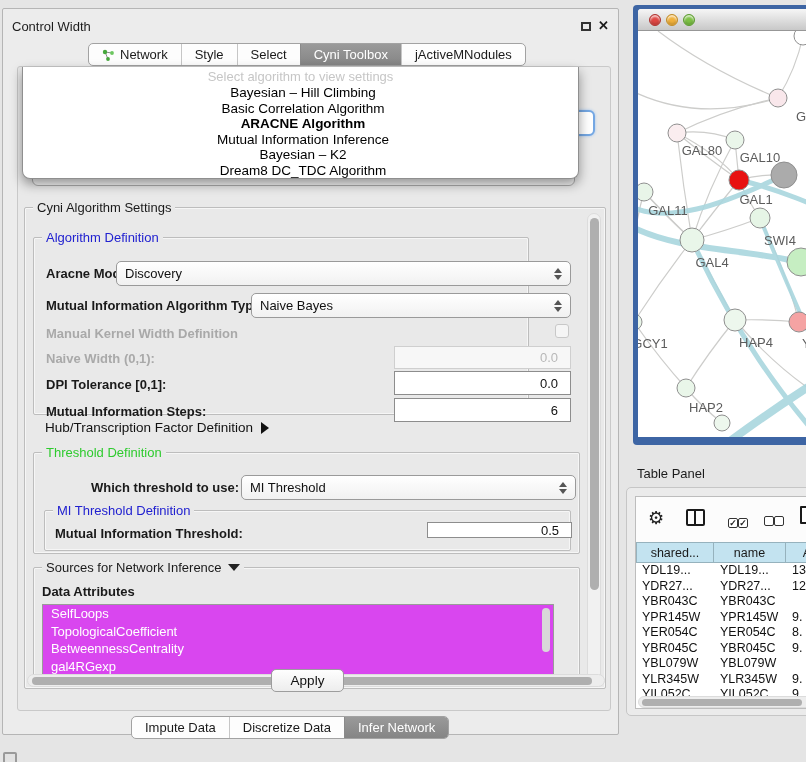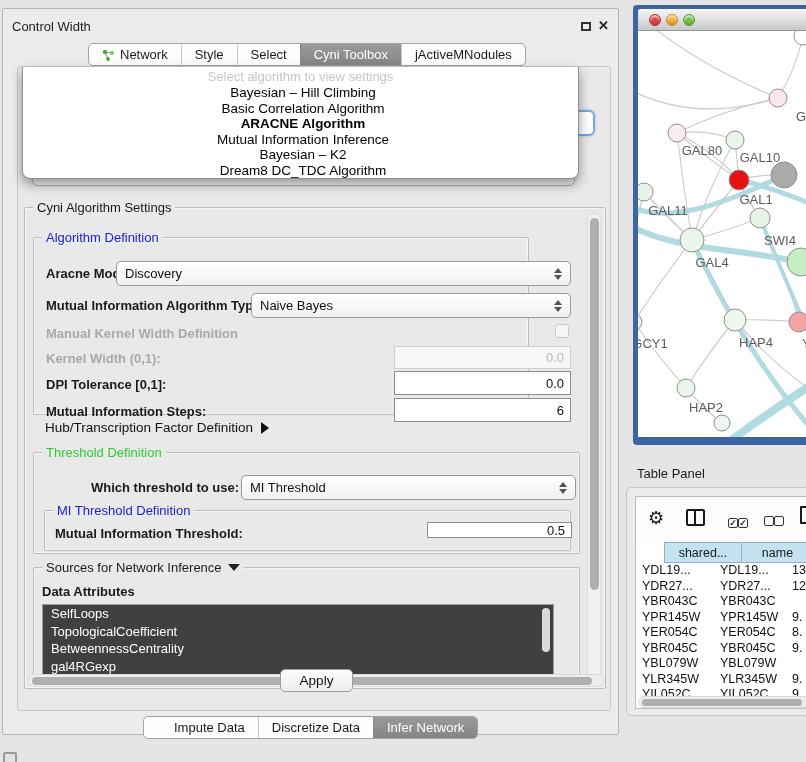--- a/index.html
+++ b/index.html
@@ -51,42 +51,42 @@
   .row-label { font-size:13px; font-weight:bold; color:#1A1A1A; white-space:nowrap; }
   .row-label.dis { color:#A9A9A9; }
 
   .combo { background:linear-gradient(#FFFFFF,#F1F1F1); border:1px solid #9A9A9A; border-radius:5px;
            font-size:13px; color:#111; display:flex; align-items:center; padding:0 8px; }
   .combo .arrows { margin-left:auto; display:flex; flex-direction:column; gap:2px; }
   .tri-up { width:0; height:0; border-left:4px solid transparent; border-right:4px solid transparent; border-bottom:5px solid #555; }
   .tri-dn { width:0; height:0; border-left:4px solid transparent; border-right:4px solid transparent; border-top:5px solid #555; }
 
   .field { background:#FFF; border:1px solid #8D8D8D; font-size:13px; color:#111;
-           text-align:left; padding:0 6px; display:flex; align-items:center; justify-content:flex-end; }
+           text-align:left; padding:0 12px; display:flex; align-items:center; justify-content:flex-end; }
   .field.dis { background:#F7F7F7; border-color:#CFCFCF; color:#B8B8B8; }
 
   .checkbox { width:14px; height:14px; border:1px solid #C8C8C8; border-radius:3px; background:#F5F5F5; }
 
   
   .vtrack { background:#F1F1F1; border:1px solid #DCDCDC; border-radius:7px; }
   .thumb { background:#AFAFAF; border-radius:6px; }
   .htrack { background:#EDEDED; border:1px solid #DCDCDC; border-radius:7px; }
 
   
-  .attr-list { background:#404040; border:1px solid #9A9A9A; overflow:hidden; }
+  .attr-list { background:#d946ef; border:1px solid #9A9A9A; overflow:hidden; }
   .attr-item { color:#FFF; font-size:13px; line-height:17.5px; padding-left:8px; white-space:nowrap; }
 
   .hub-tri { display:inline-block; width:0; height:0; border-top:6px solid transparent;
              border-bottom:6px solid transparent; border-left:8px solid #111; margin-left:8px; vertical-align:-2px; }
   .src-tri { display:inline-block; width:0; height:0; border-left:6px solid transparent;
              border-right:6px solid transparent; border-top:7px solid #222; margin-left:6px; vertical-align:1px; }
 
   .apply-btn { left:253px; top:602px; width:73px; height:23px; background:linear-gradient(#FEFEFE,#EDEDED);
                border:1px solid #9D9D9D; border-radius:5px; font-size:13.5px; color:#111;
-               display:flex; align-items:center; justify-content:center;margin-left:9px; }
+               display:flex; align-items:center; justify-content:center; }
 
   .collapsed-icon { left:3px; top:752px; width:14px; height:12px; border:2px solid #9A9A9A; background:#E2E2E2; border-radius:2px; }
 
   
   .net-window { left:633px; top:5px; width:260px; height:440px; background:#3D65A4; border-radius:4px; }
   .net-inner { position:absolute; left:5px; top:4px; width:250px; height:428px; background:#FFF; border-radius:3px 3px 0 0; overflow:hidden; }
   .net-titlebar { height:22px; background:linear-gradient(#F6F6F6,#C8C8C8); border-bottom:1px solid #979797;
                   border-radius:3px 3px 0 0; position:relative; }
   .light { position:absolute; top:5px; width:12px; height:12px; border-radius:50%;
            box-shadow:inset 0 2px 2px rgba(255,255,255,.7), inset 0 -2px 2px rgba(0,0,0,.15); }
@@ -105,21 +105,21 @@
   .gear { position:absolute; left:12px; top:10px; font-size:18px; color:#222; line-height:22px; }
   .cols-icon { position:absolute; left:50px; top:12px; width:19px; height:17px; border:2px solid #1A1A1A; border-radius:2px; }
   .cols-icon:before { content:""; position:absolute; left:6px; top:0; width:2px; height:13px; background:#1A1A1A; }
   .cb { display:inline-block; width:10px; height:10px; border:1.5px solid #333; border-radius:2px;
         font-size:9px; line-height:9px; color:#222; text-align:center; font-weight:bold; background:#FFF; }
   .cb-pair { position:absolute; top:15px; }
   .doc-icon { position:absolute; left:164px; top:9px; width:14px; height:18px; border:2px solid #1A1A1A; border-radius:1px; background:#FFF; }
   .tp-header { position:absolute; left:0; top:45px; width:100%; height:21px; display:flex; }
   .th { background:#C3E3F0; border:1px solid #96B2BD; border-left:none; font-size:12.5px; color:#1A1A1A;
         display:flex; align-items:center; justify-content:center; }
-  .th:first-child { border-left:1px solid #96B2BD;margin-left:28px; }
+  .th:first-child { border-left:1px solid #96B2BD; }
   .tp-rows { position:absolute; left:0; top:66px; width:100%; }
   .tr { display:flex; height:15.5px; }
   .td { font-size:12.5px; color:#111; padding-left:6px; white-space:nowrap; overflow:hidden; }
   .tp-hscroll { position:absolute; left:2px; top:199px; width:190px; height:12px; }
 </style>
 </head>
 <body>
 
 <div class="abs cp-window">
   <div class="abs cp-title">Control Width</div>
@@ -190,21 +190,21 @@
           <span>Naive Bayes</span>
           <span class="arrows">
               <span class="tri-up"></span>
               <span class="tri-dn"></span>
             </span>
         </div>
 
         <div class="abs row-label dis" style="left:12px; top:88px;">Manual Kernel Width Definition</div>
         <div class="abs checkbox" style="left:521px; top:86px;"></div>
 
-        <div class="abs row-label dis" style="left:12px; top:113px;">Kernel Width (0,1):</div>
+        <div class="abs row-label dis" style="left:12px; top:113px;">Naive Width (0,1):</div>
         <div class="abs field dis" style="left:360px; top:108px; width:177px; height:23px;">0.0</div>
 
         <div class="abs row-label" style="left:12px; top:139px;">DPI Tolerance [0,1]:</div>
         <div class="abs field" style="left:360px; top:133px; width:177px; height:24px;">0.0</div>
 
         <div class="abs row-label" style="left:12px; top:166px;">Mutual Information Steps:</div>
         <div class="abs field" style="left:360px; top:160px; width:177px; height:24px;">6</div>
       </div>
 
       <div class="abs" style="left:20px; top:212px; font-size:13.5px; color:#111;">
@@ -245,21 +245,21 @@
       </div>
 
       <div class="abs htrack" style="left:2px; top:466px; width:578px; height:13px;">
         <div class="abs thumb" style="left:4px; top:2px; width:560px; height:8px;"></div>
       </div>
     </div>
 
     <div class="abs apply-btn">Apply</div>
   </div>
 
-  <div class="abs seg-bar" style="left:140px; top:707px;padding-left:17px;">
+  <div class="abs seg-bar" style="left:128px; top:707px;">
     <div class="seg">
         <span>Impute Data</span>
       </div>
     <div class="seg">
         <span>Discretize Data</span>
       </div>
     <div class="seg sel">
         <span>Infer Network</span>
       </div>
   </div>

